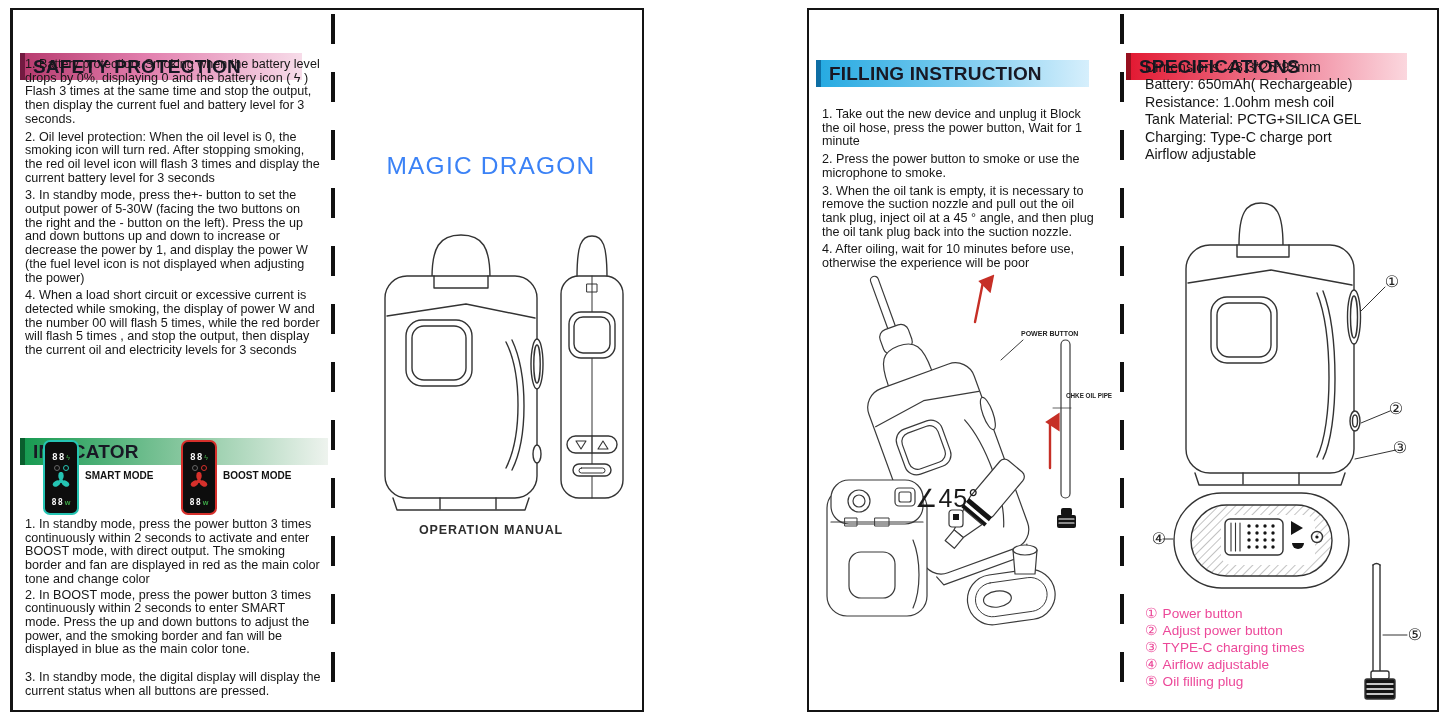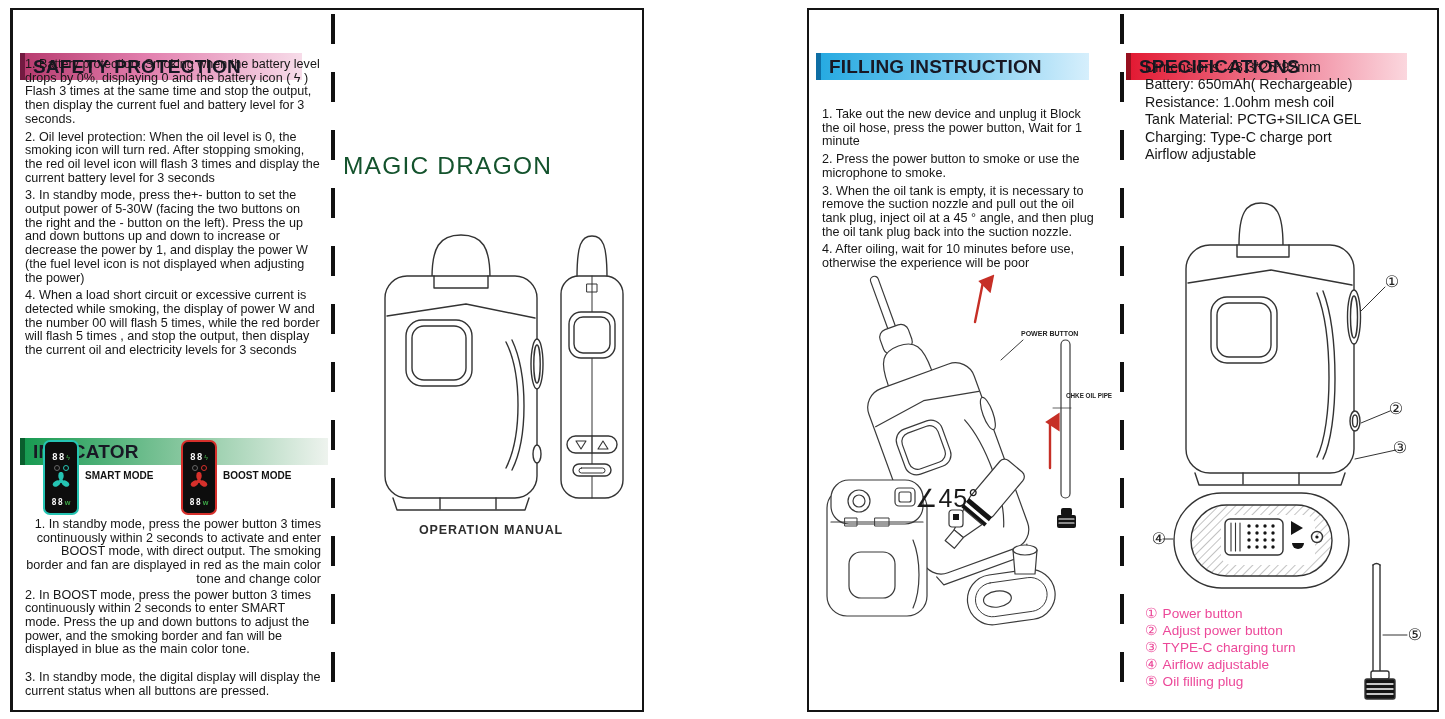--- a/index.html
+++ b/index.html
@@ -12,21 +12,21 @@
              background:repeating-linear-gradient(to bottom,#111 0 30px,transparent 30px 58px);}
   .panel-header{position:absolute;height:27px;display:flex;align-items:center;padding-left:13px;
                 font-weight:bold;font-size:19px;letter-spacing:.2px;color:#181824;box-sizing:border-box;margin-top:32px;}
   .panel-header .cap{position:absolute;left:0;top:0;width:5px;height:100%;}
   .body-text{position:absolute;font-size:12.6px;line-height:13.7px;color:#161616;}
   .body-text p{margin:0 0 4px 0;}
   .spec-text{position:absolute;font-size:14.2px;line-height:17.4px;color:#161616;}
   .spec-text div{white-space:nowrap;}
   .legend{position:absolute;font-size:13.6px;line-height:16px;color:#ec4899;margin-top:7px;}
   .legend .num{font-size:14px;margin-right:5px;}
-  .product-title{position:absolute;font-size:24.5px;letter-spacing:1.2px;color:#14532d;text-align:left;}
+  .product-title{position:absolute;font-size:24.5px;letter-spacing:1.2px;color:#3b82f6;text-align:center;}
   .manual-label{position:absolute;font-size:12.5px;letter-spacing:.8px;color:#2e2e2e;text-align:center;font-weight:bold;}
   .mode-device{position:absolute;width:36px;height:75px;background:#0d0d0d;border-radius:7px;
                display:flex;flex-direction:column;align-items:center;justify-content:space-between;
                padding:4px 2px;box-sizing:border-box;}
   .mode-device.smart{border:2px solid #25c4b3;}
   .mode-device.boost{border:2px solid #d6302b;}
   .digits{font-family:"DejaVu Sans Mono",monospace;font-weight:bold;color:#fff;font-size:9.5px;letter-spacing:1px;line-height:10px;}
   .bolt{color:#3fae4a;font-size:7px;margin-left:1px;}
   .w-mark{font-size:6px;font-weight:bold;margin-left:1px;}
   .smart .w-mark{color:#3fae4a;} .boost .w-mark{color:#3fae4a;}
@@ -94,21 +94,21 @@
             <ellipse cx="10" cy="4.2" rx="3" ry="4.4" transform="rotate(120 10 10)"></ellipse>
             <ellipse cx="10" cy="4.2" rx="3" ry="4.4" transform="rotate(240 10 10)"></ellipse>
             <circle cx="10" cy="10" r="2.4"></circle>
           </g>
       </svg>
       <div><span class="digits" style="font-size:8.5px;">88</span><span class="w-mark">W</span></div>
     </div>
     <div class="mode-label" style="left:210px;top:460px;">BOOST MODE</div>
 
     <div class="body-text" style="left:12px;top:508px;width:296px;">
-      <p style="margin-bottom:2px;text-align:right;">1.  In standby mode, press the power button 3 times continuously within 2 seconds to activate and enter BOOST mode, with direct output. The smoking border and fan are displayed in red as the main color tone and change color</p>
+      <p style="margin-bottom:2px;">1.  In standby mode, press the power button 3 times continuously within 2 seconds to activate and enter BOOST mode, with direct output. The smoking border and fan are displayed in red as the main color tone and change color</p>
       <p style="margin-bottom:14px;">2.  In BOOST mode, press the power button 3 times continuously within 2 seconds to enter SMART mode. Press the up and down buttons to adjust the power, and the smoking border and fan will be displayed in blue as the main color tone.</p>
       <p>3.  In standby mode, the digital display will display the current status when all buttons are pressed.</p>
     </div>
 
     <div class="fold-line" style="left:318px;"></div>
 
     <div class="product-title" style="left:330px;top:142px;width:296px;">MAGIC DRAGON</div>
 
     <svg class="lineart" style="left:335px;top:212px;" width="295" height="292" viewBox="0 0 295 292" fill="#fff" stroke="#333" stroke-width="1.4" stroke-linejoin="round" stroke-linecap="round">
 
@@ -138,21 +138,21 @@
       <path d="M250,227 L260,227 L255,219 Z" fill="none" stroke-width="1.1"></path>
       <rect x="225" y="242" width="38" height="12" rx="6"></rect>
       <rect x="231" y="246" width="26" height="5" rx="2.5" fill="none" stroke-width="1"></rect>
     </svg>
 
     <div class="manual-label" style="left:330px;top:513px;width:296px;">OPERATION MANUAL</div>
   </div>
 
   <div class="sheet" id="sheet-right">
 
-    <div class="panel-header" style="left:7px;top:11px;width:273px;background:linear-gradient(90deg,#24a9e1 0%,#7fcdf0 55%,#d6effc 100%);">
+    <div class="panel-header" style="left:7px;top:18px;width:273px;background:linear-gradient(90deg,#24a9e1 0%,#7fcdf0 55%,#d6effc 100%);">
       <span class="cap" style="background:#0e6ea4;"></span>
       <span>FILLING INSTRUCTION</span>
     </div>
     <div class="body-text" style="left:13px;top:50px;width:278px;margin-top:48px;">
       <p>1. Take out the new device and unplug it Block the oil hose, press the power button, Wait for 1 minute</p>
       <p>2. Press the power button to smoke or use the microphone to smoke.</p>
       <p>3. When the oil tank is empty, it is necessary to remove the suction nozzle and pull out the oil tank plug, inject oil at a 45 ° angle, and then plug the oil tank plug back into the suction nozzle.</p>
       <p>4. After oiling, wait for 10 minutes before use, otherwise the experience will be poor</p>
     </div>
 
@@ -313,18 +313,18 @@
 
     <div class="callout" style="left:583px;top:272px;">①</div>
     <div class="callout" style="left:587px;top:399px;">②</div>
     <div class="callout" style="left:591px;top:438px;">③</div>
     <div class="callout" style="left:350px;top:529px;">④</div>
     <div class="callout" style="left:606px;top:625px;">⑤</div>
 
     <div class="legend" style="left:336px;top:588px;">
       <div><span class="num">①</span><span>Power button</span></div>
       <div><span class="num">②</span><span>Adjust power button</span></div>
-      <div><span class="num">③</span><span>TYPE-C charging turn</span></div>
+      <div><span class="num">③</span><span>TYPE-C charging times</span></div>
       <div><span class="num">④</span><span>Airflow adjustable</span></div>
       <div><span class="num">⑤</span><span>Oil filling plug</span></div>
     </div>
   </div>
 </div>
 
 </body></html>

